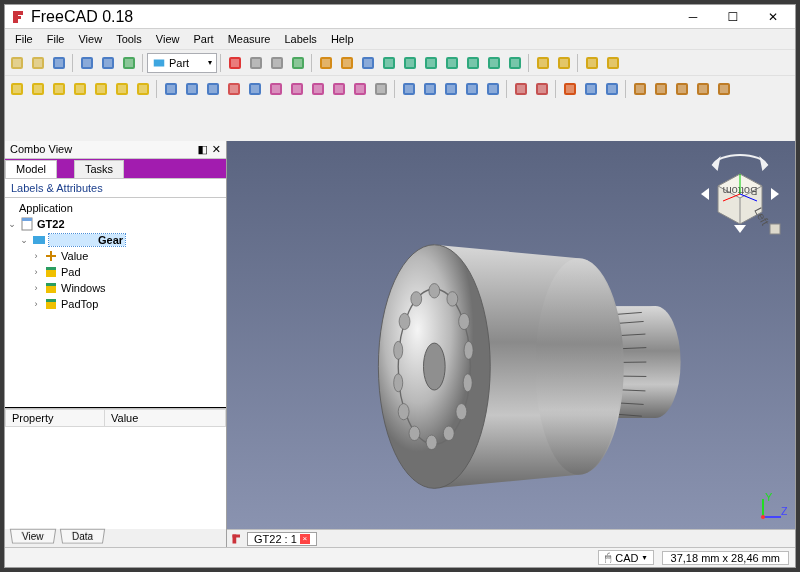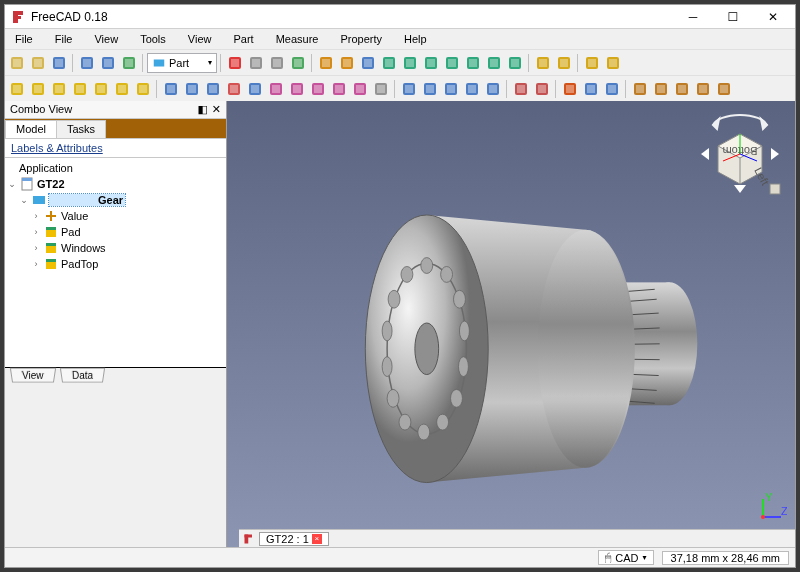--- a/index.html
+++ b/index.html
@@ -1,54 +1,54 @@
 <!DOCTYPE html>
 <html><head>
 <meta charset="utf-8">
 <style>
 * { box-sizing: border-box; margin: 0; padding: 0; font-family: "Segoe UI", Tahoma, sans-serif; font-size: 11px; }
 body { background: #3a3a3a; width: 800px; height: 572px; overflow: hidden; }
 .window { position: absolute; left: 4px; top: 4px; width: 792px; height: 564px; background: #f0f0f0; border: 1px solid #9e9e9e; display: flex; flex-direction: column; }
 .titlebar { height: 24px; background: #fff; display: flex; align-items: center; padding: 0 2px; border-bottom: 1px solid #d0d0d0; }
 .titlebar .logo { width: 16px; height: 16px; margin: 0 4px; }
-.titlebar .title { flex: 1; font-size: 12px; }
+.titlebar .title { flex: 1; font-size: 16px; }
 .titlebar .ctrls { display: flex; }
 .titlebar .ctrl { width: 40px; height: 22px; display: flex; align-items: center; justify-content: center; font-size: 12px; }
-.menubar { height: 20px; display: flex; align-items: center; padding: 0 4px; gap: 10px; }
+.menubar { height: 20px; display: flex; align-items: center; padding: 0 4px; gap: 2px; }
 .menubar span { padding: 2px 6px; cursor: default; }
 .tbrow { height: 26px; display: flex; align-items: center; padding: 0 2px; gap: 1px; border-top: 1px solid #e0e0e0; }
 .tbtn { width: 20px; height: 20px; display: flex; align-items: center; justify-content: center; border: 1px solid transparent; }
 .sep { width: 2px; height: 18px; border-left: 1px solid #c0c0c0; margin: 0 2px; }
 .wbselect { width: 70px; height: 20px; border: 1px solid #abadb3; background: #fff; display: flex; align-items: center; font-size: 11px; padding: 0 4px; }
 .wbselect::after { content: "▾"; margin-left: auto; font-size: 8px; }
 
-.mainarea { flex: 1; display: flex; min-height: 0; }
+.mainarea { flex: 1; display: flex; min-height: 0; margin-top: 40px; }
 .combo { width: 222px; border-right: 1px solid #a0a0a0; display: flex; flex-direction: column; background: #f0f0f0; }
 .combo-title { font-size: 11px; padding: 2px 5px; background: #f7f7f7; border-bottom: 1px solid #c8c8c8; display: flex; }
 .combo-title .x { margin-left: auto; display: flex; gap: 4px; font-size: 9px; }
-.combotabs { height: 20px; display: flex; border-bottom: 1px solid #c8c8c8; background: #a16207; }
+.combotabs { height: 20px; display: flex; border-bottom: 1px solid #c8c8c8; background: #a21caf; gap: 18px; }
 .combotab { padding: 2px 10px; border: 1px solid #c8c8c8; border-bottom: none; background: #fff; margin-right: -1px; margin-top: 1px; }
 .combotab.inactive { background: #f0f0f0; }
-.attrbar { padding: 3px 6px; border-bottom:1px solid #c8c8c8; background:#fff; color:#1a3e8c; text-decoration: underline; }
+.attrbar { padding: 3px 6px; border-bottom:1px solid #c8c8c8; background:#fff; color:#1a3e8c; }
 
 .tree { flex: 0 0 210px; background:#fff; border-bottom:1px solid #000000; padding: 2px 0; overflow:hidden;}
 .tree .row { display:flex; align-items:center; height:16px; padding-left: 2px; }
 .tree .sp { display:inline-block; width: 12px; }
 .tree .tw { width:10px; text-align:center; color:#666; font-size:9px;}
 .tree .ic { width:16px; height:16px; margin:0 2px; }
 .tree .sel { background:#cde8ff; outline:1px dotted #4a90d9;padding-left:47px; }
 
 .props { flex:1; background:#fff; border-top:1px solid #c0c0c0; }
 .props table { width:100%; border-collapse:collapse; }
 .props th { text-align:left; font-weight:normal; padding:2px 6px; background:#f7f7f7; border:1px solid #d7d7d7; }
 .bottomtabs { height:18px; display:flex; align-items:flex-start; }
 .btab { padding:1px 10px; border:1px solid #a0a0a0; background:#f7f7f7; font-size:10px; border-top-left-radius:0; border-top-right-radius:0; margin-left:6px; transform: perspective(20px) rotateX(-8deg); }
 
 .viewport { flex:1; position:relative; background: linear-gradient(#5a6480 0%, #8c95b2 100%); }
-.docstrip { position:absolute; bottom:0; left:12px; right:0; height:18px; background:#f0f0f0; border-top:1px solid #c0c0c0; display:flex; align-items:center; padding:0 4px; gap:4px;}
+.docstrip { position:absolute; bottom:0; left:0; right:0; height:18px; background:#f0f0f0; border-top:1px solid #c0c0c0; display:flex; align-items:center; padding:0 4px; gap:4px;}
 .docstrip .doctab { background:#fff; border:1px solid #a0a0a0; padding:0 6px; font-size:10px; display:flex; align-items:center; gap:3px;}
 .docstrip .closex { background:#f44; color:#fff; width:10px; height:10px; font-size:8px; display:flex;align-items:center;justify-content:center;}
 
 .navcube { position:absolute; top:8px; right:10px; width:90px; height:90px; }
 .mini-axes { position:absolute; bottom:24px; right:8px; width:30px; height:30px; }
 
 .statusbar { height:20px; border-top:1px solid #c0c0c0; background:#f3f3f3; display:flex; align-items:center; padding:0 6px; gap:8px; }
 .statusbar .spacer { flex:1; }
 .statusbar .navbox { border:1px solid #bbb; padding:0 6px; display:flex; align-items:center; gap:4px; background:#fff;}
 .statusbar .dims { border:1px solid #bbb; padding:0 8px; background:#fff; min-width:120px; }
@@ -75,21 +75,21 @@
   </div>
 
   <div class="menubar" id="menubar">
       <span>File</span>
       <span>File</span>
       <span>View</span>
       <span>Tools</span>
       <span>View</span>
       <span>Part</span>
       <span>Measure</span>
-      <span>Property</span>
+      <span>Labels</span>
       <span>Help</span>
     </div>
 
   <div class="tbrow" id="tb1">
       <div class="tbtn">
         <svg width="16" height="16" viewBox="0 0 16 16">
           <rect x="2" y="2" width="12" height="12" rx="2" fill="#d0b040" opacity="0.9"></rect>
           <rect x="4" y="4" width="8" height="8" fill="#fff" opacity="0.35"></rect>
         </svg>
       </div>
@@ -522,20 +522,30 @@
             <span class="sp"></span>
             <span class="tw">›</span>
           <svg class="ic" viewBox="0 0 16 16">
               <rect x="3" y="6" width="10" height="7" fill="#f0c000"></rect>
               <rect x="3" y="3" width="10" height="3" fill="#2a9d60"></rect>
             </svg>
           <span>PadTop</span>
           </div>
       </div>
 
+      <div class="props">
+        <table>
+            <tbody>
+              <tr>
+          <th style="width:45%">Property</th>
+          <th>Value</th>
+        </tr>
+            </tbody>
+          </table>
+      </div>
 
       <div class="bottomtabs">
         <div class="btab">View</div>
         <div class="btab">Data</div>
       </div>
     </div>
 
     <div class="viewport">
 
       <svg width="100%" height="100%" viewBox="0 0 570 450" style="position:absolute;top:0;left:0">

